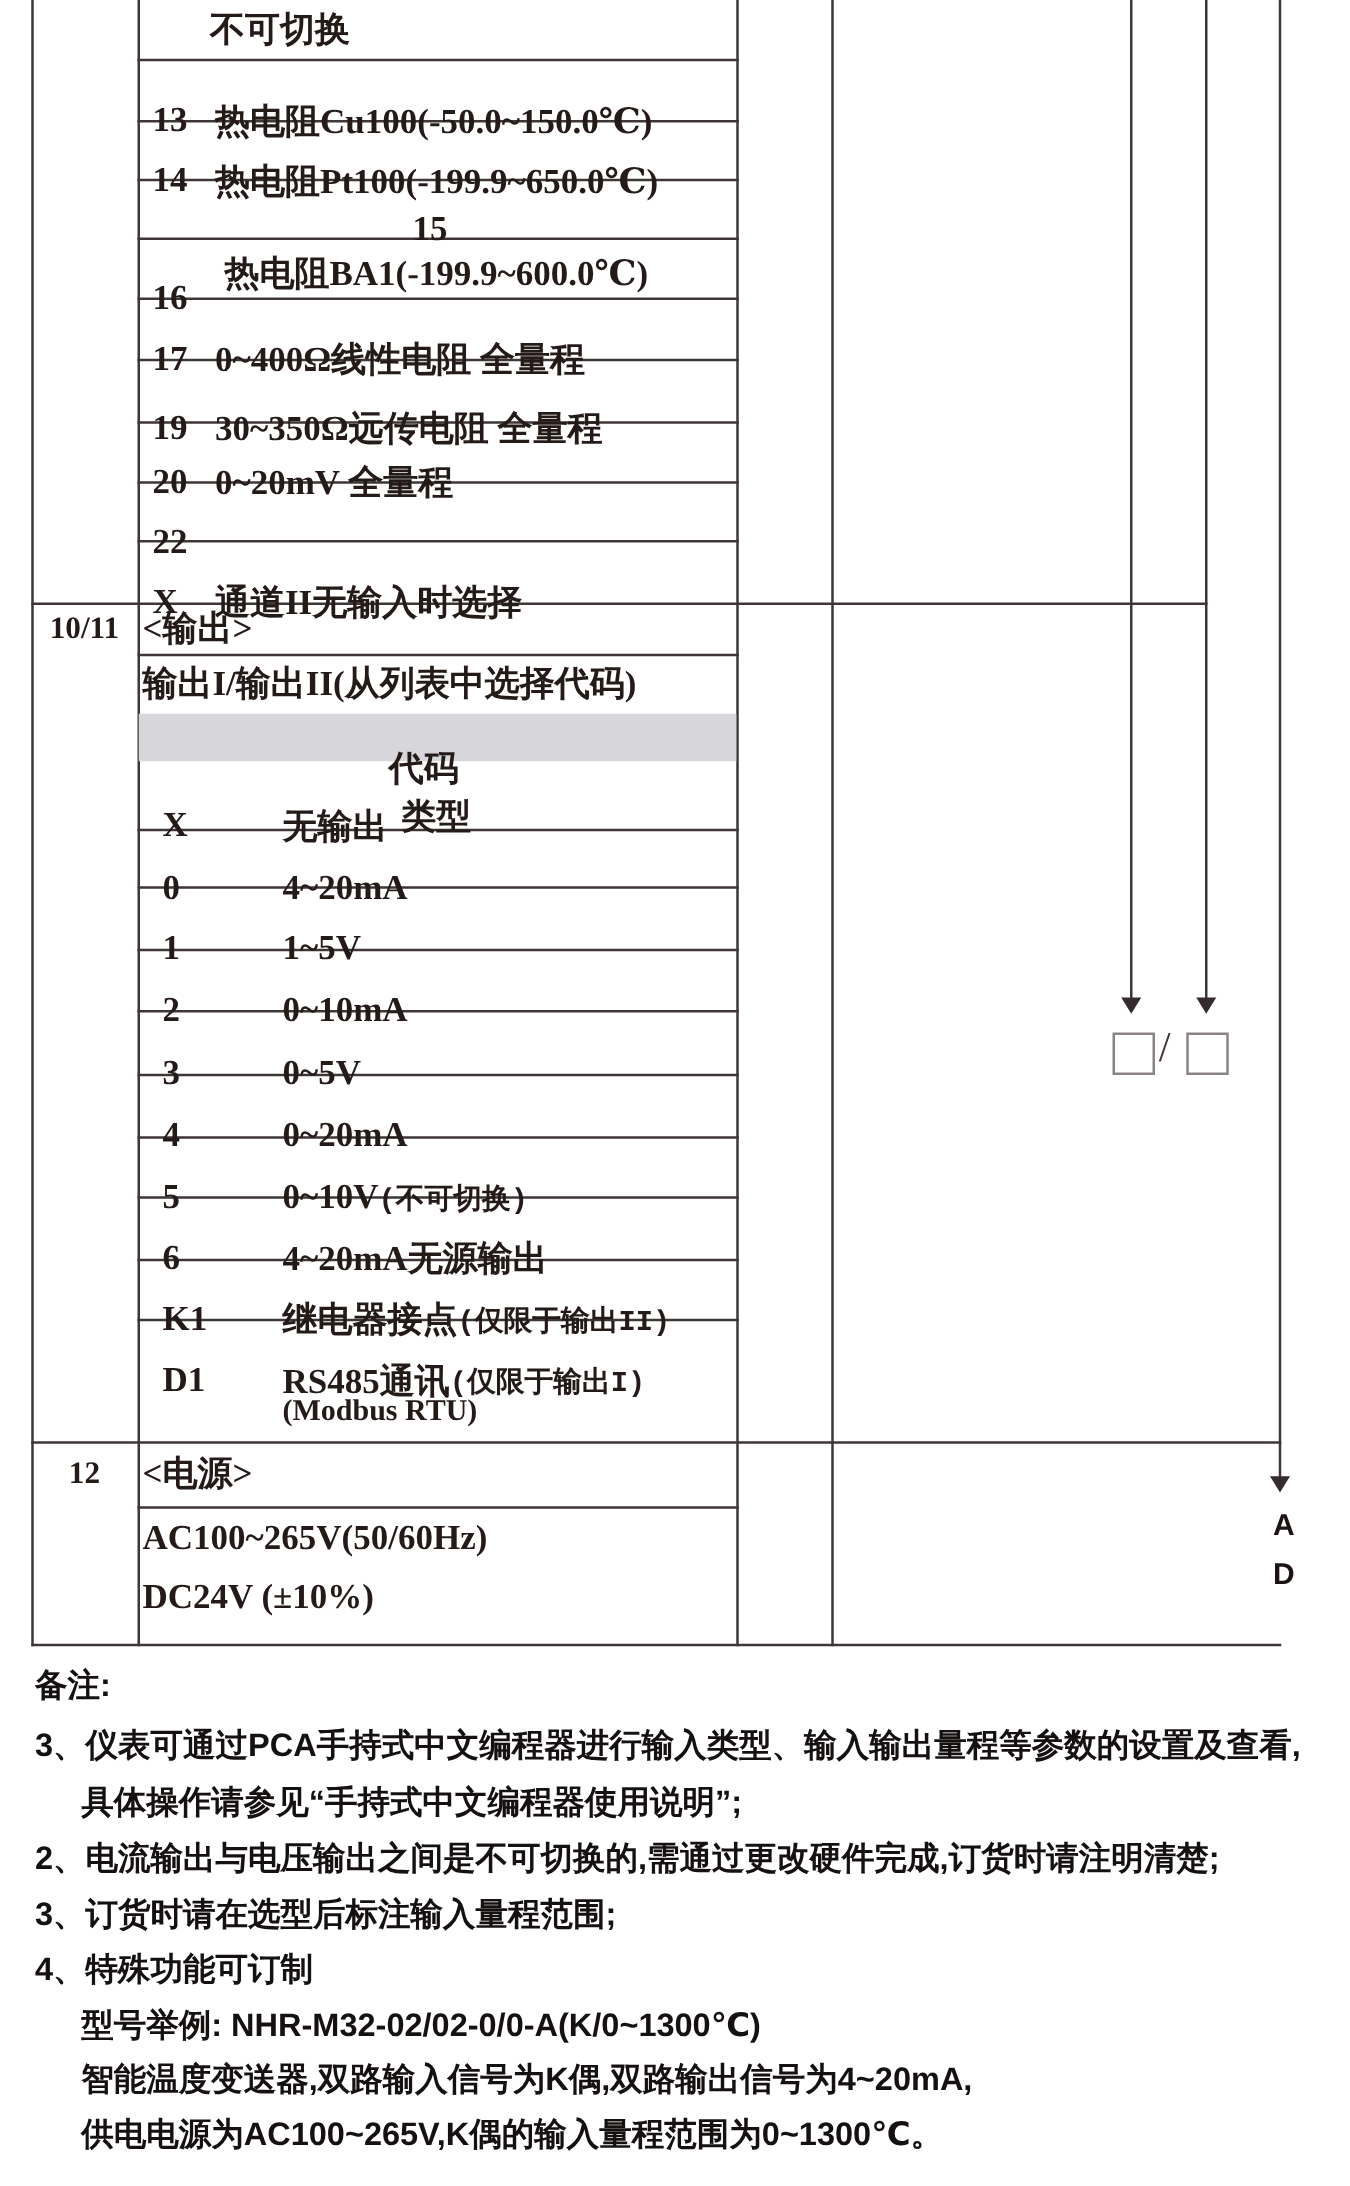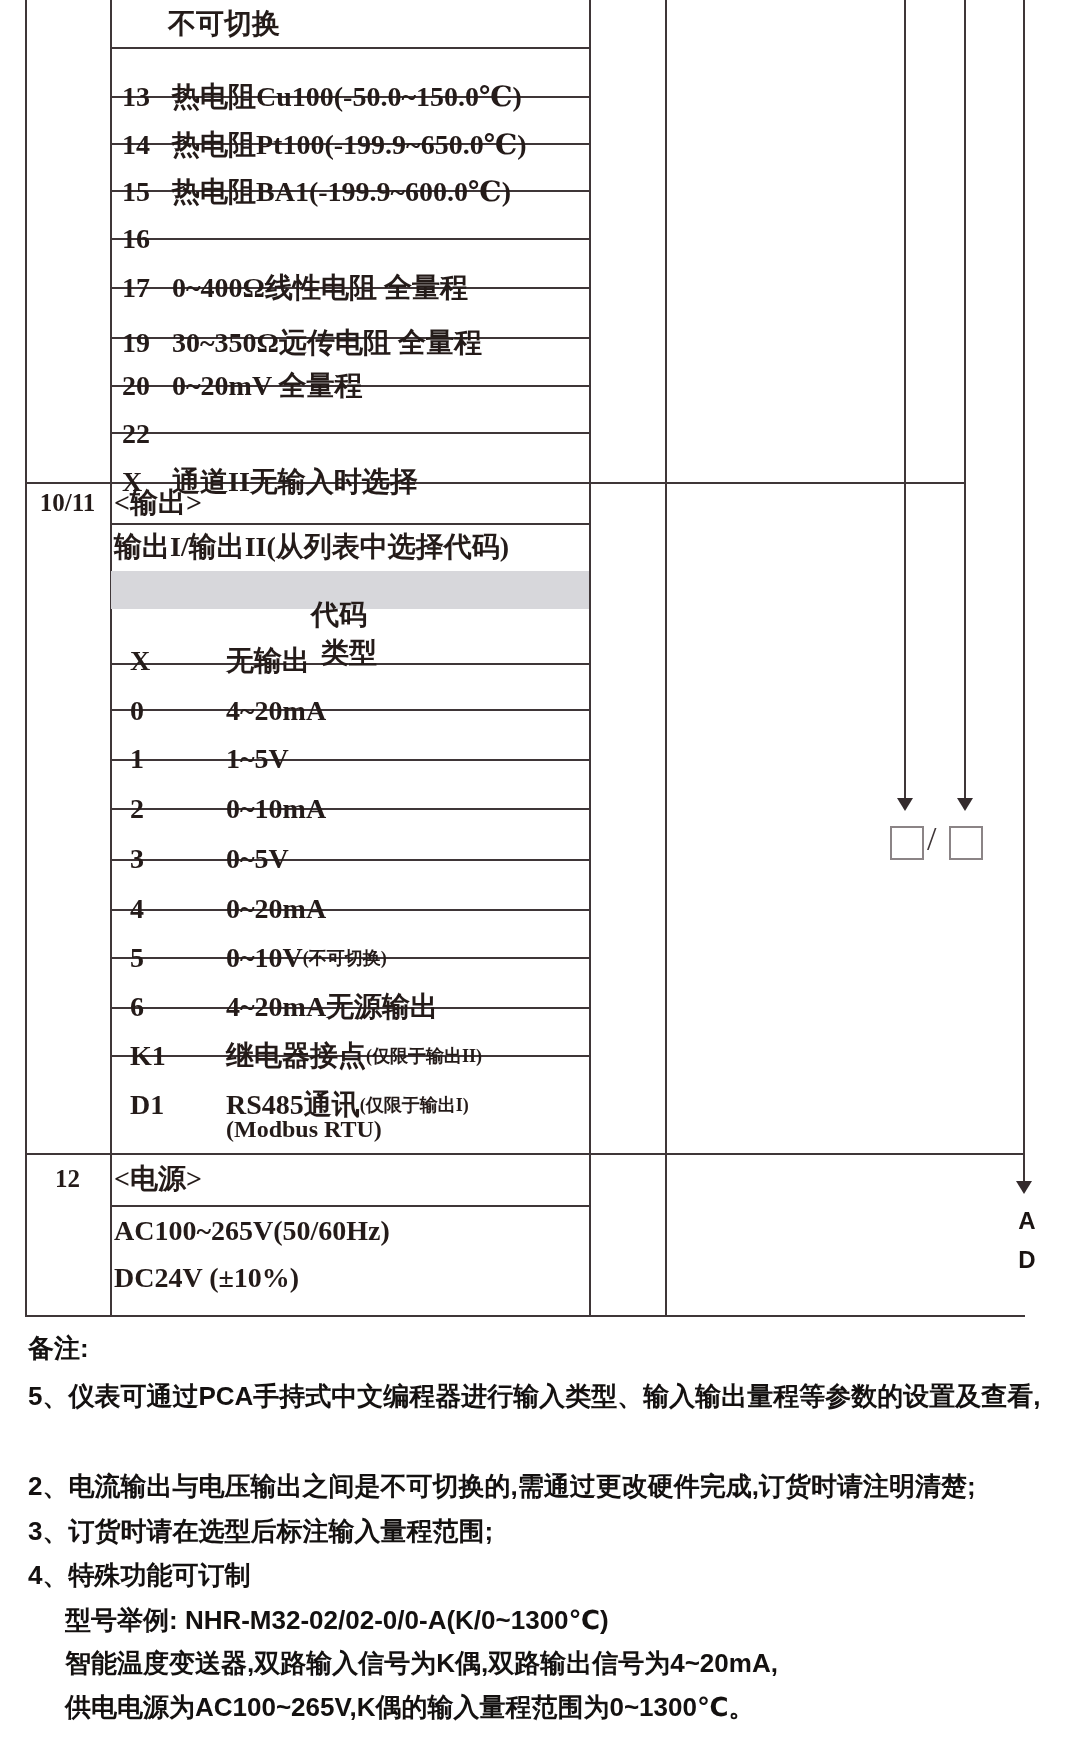--- a/index.html
+++ b/index.html
@@ -14,21 +14,21 @@
   .hl{position:absolute;height:2px;background:#3f3638;}
   
   .trow{position:absolute;left:110px;width:478px;display:flex;align-items:center;
         font-weight:700;color:#241b19;font-size:28px;white-space:nowrap;margin-top:25px;}
   .tcode{display:inline-block;width:50px;margin-left:12px;flex:0 0 auto;}
   .orow .tcode{width:96px;margin-left:20px;}
   .titlecell{position:absolute;left:114px;display:flex;align-items:center;
         font-weight:700;color:#241b19;font-size:28px;white-space:nowrap;}
   .leftnum{position:absolute;left:25px;width:85px;display:flex;align-items:center;
         justify-content:center;font-weight:700;color:#241b19;font-size:25px;}
-  .small{font-size:18px;font-weight:700;}
+  .small{font-size:23px;font-weight:700;font-family:Liberation Mono, monospace;}
   .grayband{position:absolute;left:111px;top:571px;width:478px;height:38px;background:#d7d7db;}
   
   .arrow{position:absolute;width:0;height:0;border-left:8px solid transparent;
          border-right:8px solid transparent;border-top:13px solid #342b2d;}
   .codebox{position:absolute;width:30px;height:30px;border:2px solid #8b8486;background:#fff;}
   .slash{position:absolute;font-size:34px;font-weight:400;color:#3f3638;
          font-family:"Liberation Serif","DejaVu Serif",serif;}
   .pcode{position:absolute;left:1013px;width:28px;text-align:center;
          font-family:"Liberation Sans","DejaVu Sans",sans-serif;
          font-weight:700;font-size:24px;color:#1b1412;}
@@ -87,21 +87,21 @@
   <div class="titlecell" style="left:168px;top:0;height:47px;">不可切换</div>
 
   <div class="trow" style="top:47px;height:49px;">
     <span class="tcode">13</span>
     <span>热电阻Cu100(-50.0~150.0℃)</span>
   </div>
   <div class="trow" style="top:96px;height:47px;">
     <span class="tcode">14</span>
     <span>热电阻Pt100(-199.9~650.0℃)</span>
   </div>
-  <div class="trow" style="top:143px;height:47px;">
+  <div class="trow" style="top:143px;height:47px;flex-direction:column;">
     <span class="tcode">15</span>
     <span>热电阻BA1(-199.9~600.0℃)</span>
   </div>
   <div class="trow" style="top:190px;height:48px;">
     <span class="tcode">16</span>
   </div>
   <div class="trow" style="top:238px;height:49px;">
     <span class="tcode">17</span>
     <span>0~400Ω线性电阻 全量程</span>
   </div>
@@ -185,21 +185,22 @@
   <div class="titlecell" style="top:1205px;height:52px;">AC100~265V(50/60Hz)</div>
   <div class="titlecell" style="top:1253px;height:50px;">DC24V (±10%)</div>
 
   <div class="codebox" style="left:890px;top:826px;"></div>
   <div class="slash" style="left:927px;top:820px;">/</div>
   <div class="codebox" style="left:949px;top:826px;"></div>
   <div class="pcode" style="top:1207px;">A</div>
   <div class="pcode" style="top:1246px;">D</div>
 
   <div class="note" style="left:28px;top:1331px;">备注:</div>
-  <div class="note" style="left:28px;top:1379px;">5、仪表可通过PCA手持式中文编程器进行输入类型、输入输出量程等参数的设置及查看,</div>
+  <div class="note" style="left:28px;top:1379px;">3、仪表可通过PCA手持式中文编程器进行输入类型、输入输出量程等参数的设置及查看,</div>
+  <div class="note" style="left:65px;top:1424px;">具体操作请参见“手持式中文编程器使用说明”;</div>
   <div class="note" style="left:28px;top:1469px;">2、电流输出与电压输出之间是不可切换的,需通过更改硬件完成,订货时请注明清楚;</div>
   <div class="note" style="left:28px;top:1514px;">3、订货时请在选型后标注输入量程范围;</div>
   <div class="note" style="left:28px;top:1558px;">4、特殊功能可订制</div>
   <div class="note" style="left:65px;top:1603px;">型号举例: NHR-M32-02/02-0/0-A(K/0~1300℃)</div>
   <div class="note" style="left:65px;top:1646px;">智能温度变送器,双路输入信号为K偶,双路输出信号为4~20mA,</div>
   <div class="note" style="left:65px;top:1690px;">供电电源为AC100~265V,K偶的输入量程范围为0~1300℃。</div>
 
 </div>
 
 </body></html>

